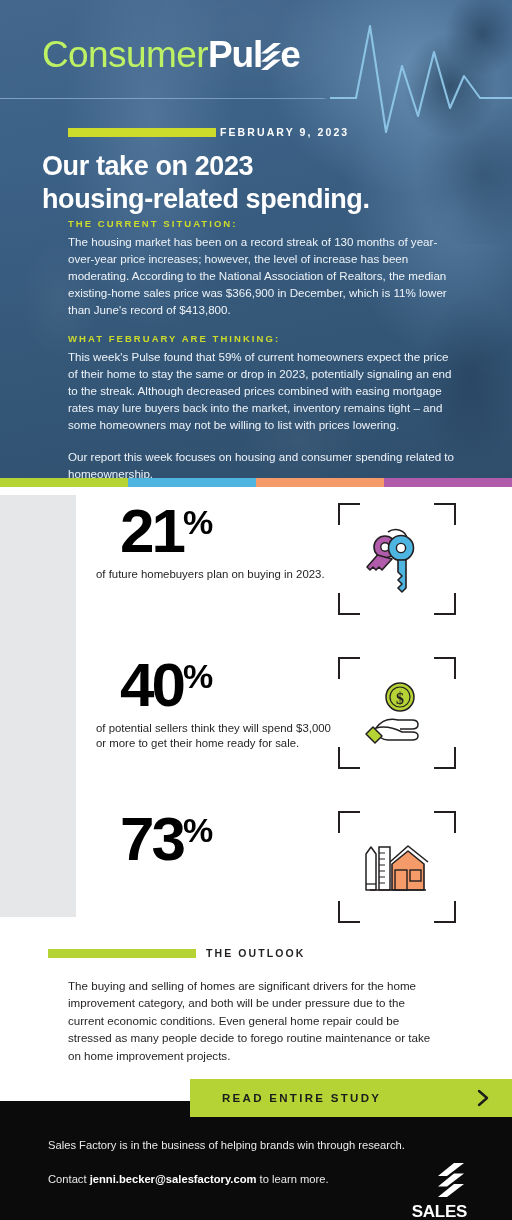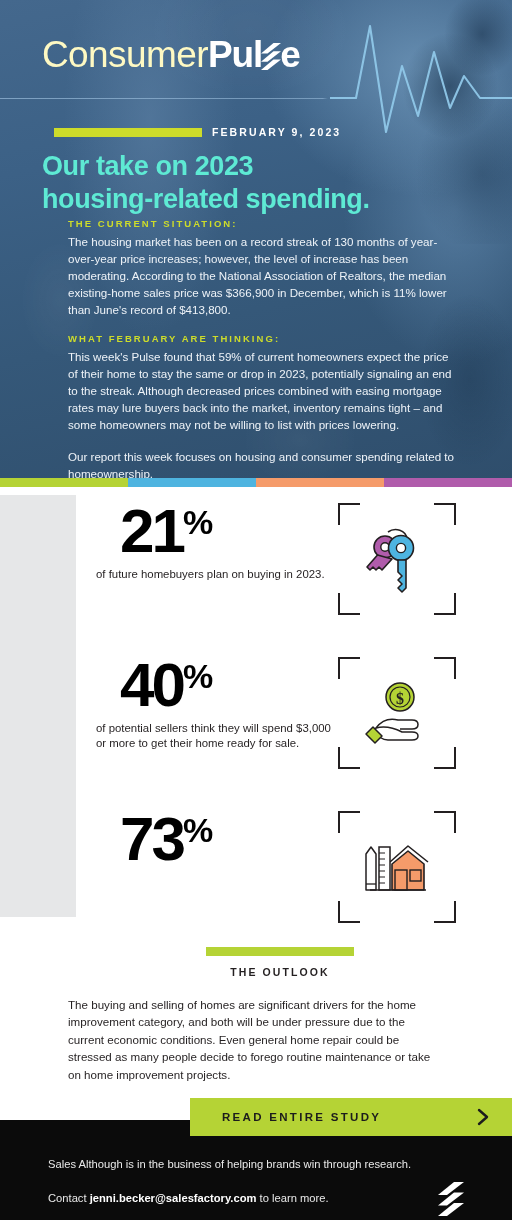--- a/index.html
+++ b/index.html
@@ -61,50 +61,50 @@
     position: absolute;
     left: 42px; top: 36px;
     display: flex; align-items: baseline;
     color: #fff;
   }
   .brand-consumer {
     font-size: 37px;
     font-weight: 300;
     letter-spacing: -0.6px;
     line-height: 1;
-    color: #fef9c3;
+    color: #bef264;
   }
   .brand-pulse {
     font-size: 37px;
     font-weight: 700;
     letter-spacing: -1.1px;
     line-height: 1;
     color: #ffffff;
     display: flex; align-items: baseline;
   }
   .sf-mark-inline { display: inline-block; width: 20px; height: 27px; margin: 0 -1px; position: relative; top: 3px; }
 
   .date-row {
     position: absolute;
-    left: 42px; top: 126px;
-    display: flex; align-items: center; gap: 10px; padding-left: 12px;
+    left: 56px; top: 126px;
+    display: flex; align-items: center; gap: 4px; padding-left: 12px;
   }
   .date-bar { width: 148px; height: 9px; background: #cddc2a; }
   .date-text {
     color: #ffffff;
     font-size: 10.5px;
     font-weight: 700;
     letter-spacing: 2.1px;
   }
 
   .headline {
     position: absolute;
     left: 42px; top: 150px;
     width: 420px;
-    color: #5eead4;
+    color: #ffffff;
     font-size: 27px;
     font-weight: 700;
     line-height: 1.22;
     letter-spacing: -0.4px;
   }
 
   .hero-body { position: absolute; left: 68px; top: 218px; width: 392px; }
   .kicker {
     color: #cddc2a;
     font-size: 9.5px;
@@ -169,21 +169,20 @@
   .icon-frame .tr { right: 0; top: 0; border-left: none; border-bottom: none; }
   .icon-frame .bl { left: 0; bottom: 0; border-right: none; border-top: none; }
   .icon-frame .br { right: 0; bottom: 0; border-left: none; border-top: none; }
   .icon-frame svg { position: absolute; left: 50%; top: 50%; transform: translate(-50%,-50%); }
 
   
   .outlook { position: relative; width: 512px; background: #ffffff; padding-top: 8px; }
   .outlook-head {
     display: flex; align-items: center; gap: 10px;
     margin-left: 48px;
-    flex-direction: column;
   }
   .outlook-bar { width: 148px; height: 9px; background: #b5d335; }
   .outlook-label {
     color: #231f20;
     font-size: 10.5px;
     font-weight: 700;
     letter-spacing: 2.1px;
   }
   .outlook-para {
     margin: 18px 0 0 68px;
@@ -377,21 +376,21 @@
 
   <div class="footer">
     <div class="cta">
       <span class="cta-label">READ ENTIRE STUDY</span>
       <svg class="cta-chev" viewBox="0 0 18 18" fill="none">
         <path d="M5 2 L13 9 L5 16" stroke="#1c1c1c" stroke-width="2.4" stroke-linecap="round" stroke-linejoin="round"></path>
       </svg>
     </div>
 
     <div class="footer-text">
-      <div class="l1">Sales Although is in the business of helping brands win through research.</div>
+      <div class="l1">Sales Factory is in the business of helping brands win through research.</div>
       <div class="l2">
         <span>Contact </span>
         <strong>jenni.becker@salesfactory.com</strong>
         <span> to learn more.</span>
       </div>
     </div>
 
     <div class="footer-logo">
       <svg class="mark" viewBox="0 0 26 34">
         <path d="M16 0 L26 0 L9 13 L0 13 Z" fill="#ffffff"></path>

